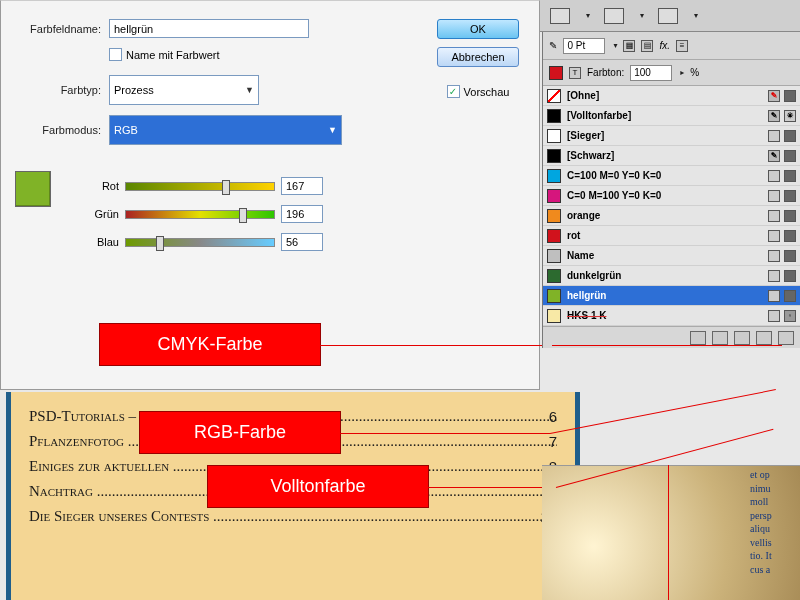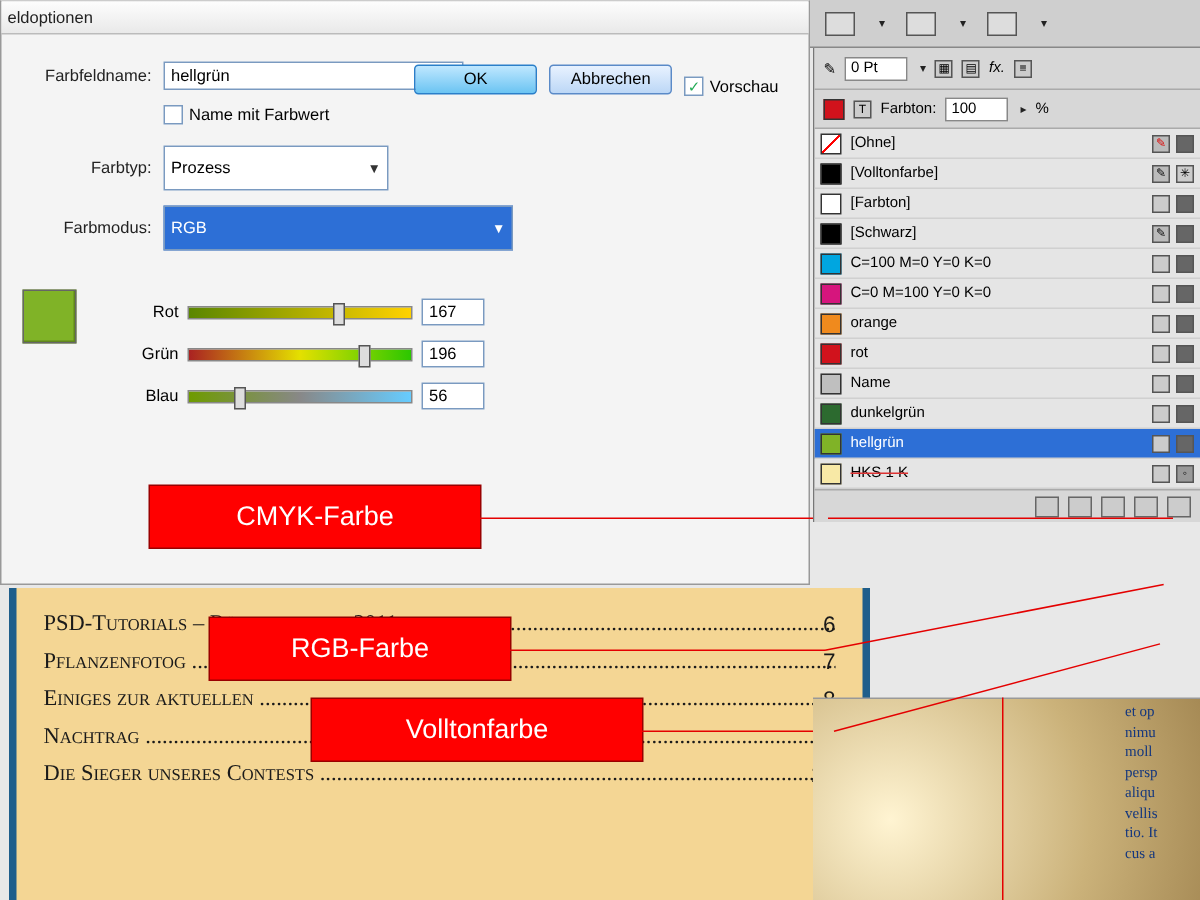--- a/index.html
+++ b/index.html
@@ -19,21 +19,21 @@
   .cb { width:13px; height:13px; border:1px solid #7a9ac0; background:#fff; display:inline-flex;
         align-items:center; justify-content:center; font-size:10px; color:#2a5; }
   .dropdown { height:19px; border:1px solid #7a9ac0; background:#fff; font-size:11px;
               padding:14px 4px; display:flex; align-items:center; justify-content:space-between; }
   .dropdown.small { width:150px; }
   .dropdown.wide { width:233px; background:#2d6fd6; color:#fff; }
   .chev { font-size:9px; color:#333; }
   .dropdown.wide .chev { color:#fff; }
 
   
-  .btncol { position:absolute; right:20px; top:18px; display:flex; gap:8px; align-items:center; }
+  .btncol { position:absolute; right:20px; top:18px; display:flex; flex-direction:column; gap:8px; align-items:center; }
   .btn { width:82px; height:20px; font-size:11px; border:1px solid #5a8ac8;
          border-radius:3px; background:linear-gradient(#e8f2ff,#bcd7f6); display:flex;
          align-items:center; justify-content:center; cursor:pointer; }
   .btn.primary { background:linear-gradient(#bfe7ff,#6bc4f2); border-color:#2a7fc9;}
   .preview-row { display:flex; align-items:center; gap:4px; font-size:11px; margin-top:10px;}
 
   
   .swatch-big { position:absolute; left:14px; top:170px; width:36px; height:36px; background:#80b327;
                 border:1px solid #666; box-shadow:inset -1px -1px 0 rgba(0,0,0,.25);}
   .slider-block { position:absolute; left:90px; top:176px; font-size:11px; }
@@ -67,21 +67,21 @@
   .tri { font-size:8px; color:#222; margin-left:2px;}
 
   
   .panel { position:absolute; right:0; top:32px; width:258px; background:#e0e0e0;
            border-left:1px solid #777; display:flex; flex-direction:column; }
   .panel-top { height:28px; border-bottom:1px solid #aaa; display:flex; align-items:center;
                gap:6px; padding:0 6px; font-size:10px; background:#d7d7d7;}
   .panel-top2 { height:26px; border-bottom:1px solid #aaa; display:flex; align-items:center;
                 gap:6px; padding:0 6px; font-size:10px; background:#d7d7d7;}
   .mini-input { width:42px; height:16px; border:1px solid #888; background:#fff; font-size:10px; padding:0 3px;}
-  .sw-list { flex:1; overflow:hidden;}
+  .sw-list { flex:1; overflow:hidden;font-weight:bold;}
   .sw-row { height:20px; display:flex; align-items:center; padding:0 4px; font-size:10px;
             border-bottom:1px solid #d0d0d0; gap:6px; background:#e5e5e5;}
   .sw-row.sel { background:#2d6fd6; color:#fff;}
   .sw-chip { width:14px; height:14px; border:1px solid #333; flex:0 0 14px;}
   .sw-right { margin-left:auto; display:flex; gap:4px;}
   .ind { width:12px; height:12px; border:1px solid #555; font-size:8px;
          display:flex; align-items:center; justify-content:center; background:#ccc;}
   .strike { text-decoration:line-through; text-decoration-color:#d33; }
   .panel-footer { height:22px; border-top:1px solid #aaa; background:#d7d7d7;
                   display:flex; align-items:center; justify-content:flex-end; gap:6px; padding:0 6px;}
@@ -92,21 +92,20 @@
              background:radial-gradient(circle at 20% 60%, #fff4d2,#cbb27a 60%,#a68a55);
              border-top:1px solid #999;}
   .txtcol { position:absolute; right:2px; top:468px; width:48px; font-size:10px;
             font-family:"Times New Roman",serif; color:#14377e; line-height:1.35; background:rgba(255,255,255,.0);}
   .redline-v { position:absolute; width:1px; background:#e40000;}
 </style>
 </head>
 <body>
 
 <div class="dialog">
-  <div class="dialog-title">eldoptionen</div>
   <div class="dialog-body">
     <div class="row">
       <span class="lbl">Farbfeldname:</span>
       <input class="text-input" value="hellgrün" style="">
     </div>
     <div class="checkbox-row">
       <span class="cb"></span>
       <span>Name mit Farbwert</span>
     </div>
     <div class="row">
@@ -216,21 +215,21 @@
       <div class="sw-row">
         <span class="sw-chip" style="background: rgb(0, 0, 0);"></span>
         <span>[Volltonfarbe]</span>
         <span class="sw-right">
           <span class="ind" style="background: rgb(187, 187, 187);">✎</span>
           <span class="ind">✳</span>
         </span>
       </div>
       <div class="sw-row">
         <span class="sw-chip" style="background: rgb(255, 255, 255);"></span>
-        <span>[Farbton]</span>
+        <span>[Sieger]</span>
         <span class="sw-right">
           <span class="ind" style="background: rgb(204, 204, 204);"></span>
           <span class="ind" style="background: rgb(102, 102, 102);"></span>
         </span>
       </div>
       <div class="sw-row">
         <span class="sw-chip" style="background: rgb(0, 0, 0);"></span>
         <span>[Schwarz]</span>
         <span class="sw-right">
           <span class="ind" style="background: rgb(187, 187, 187);">✎</span>

